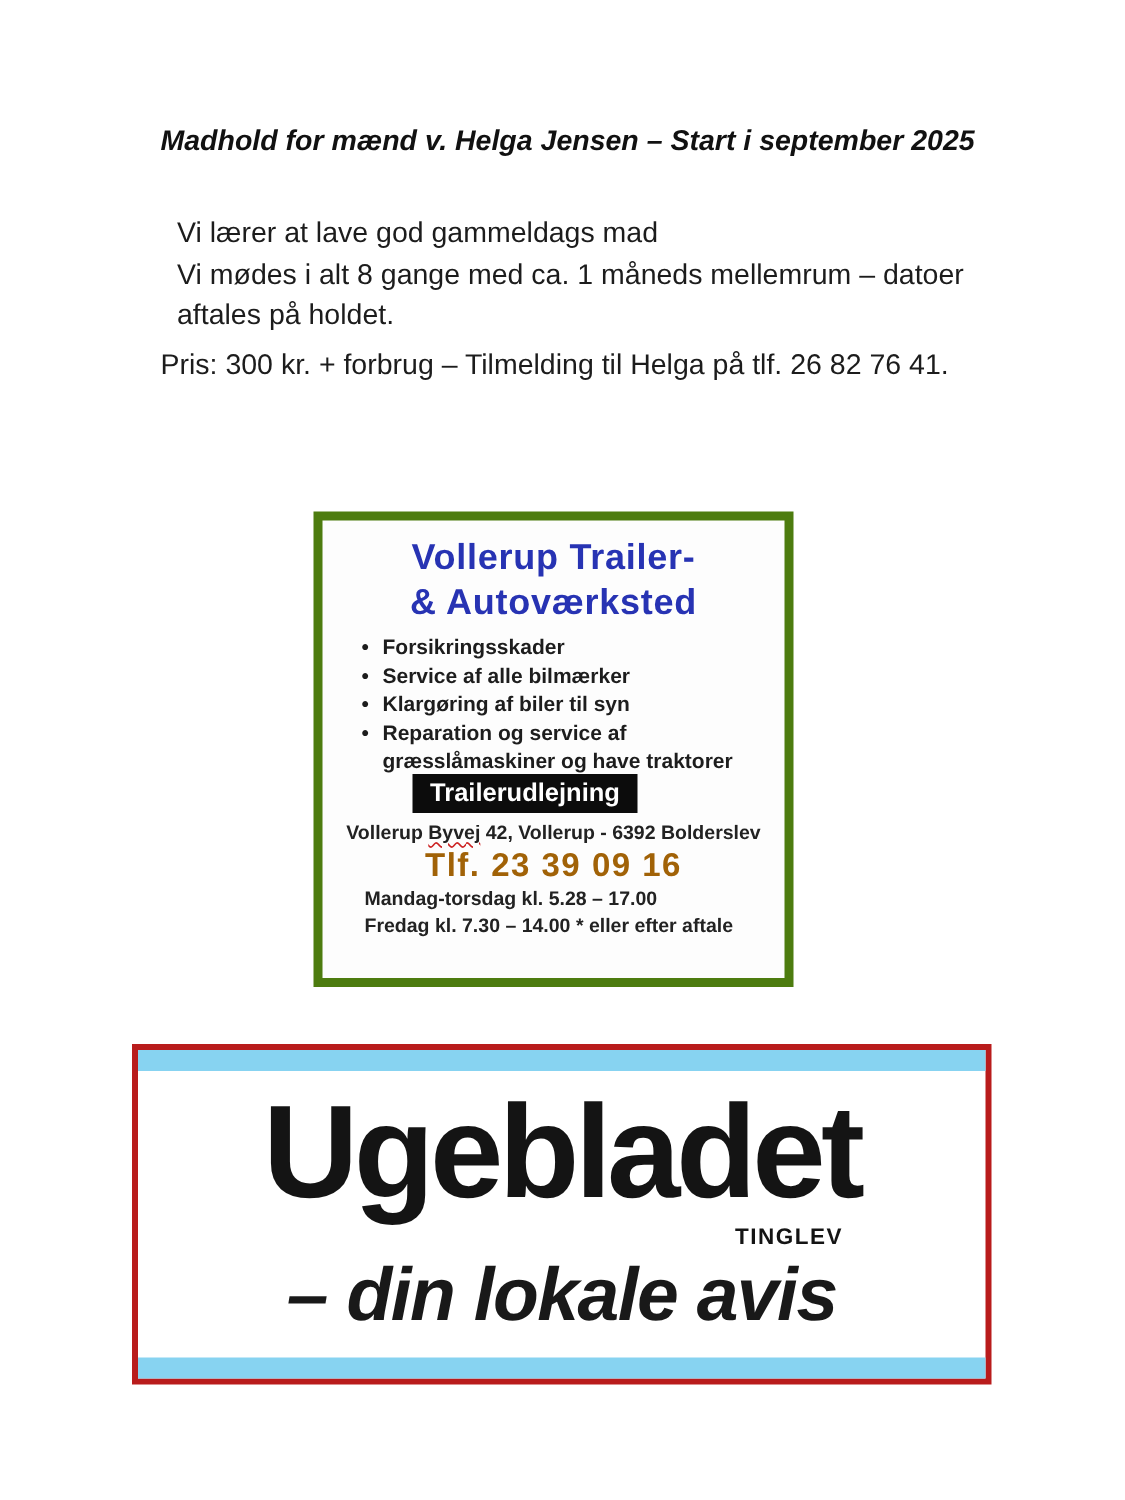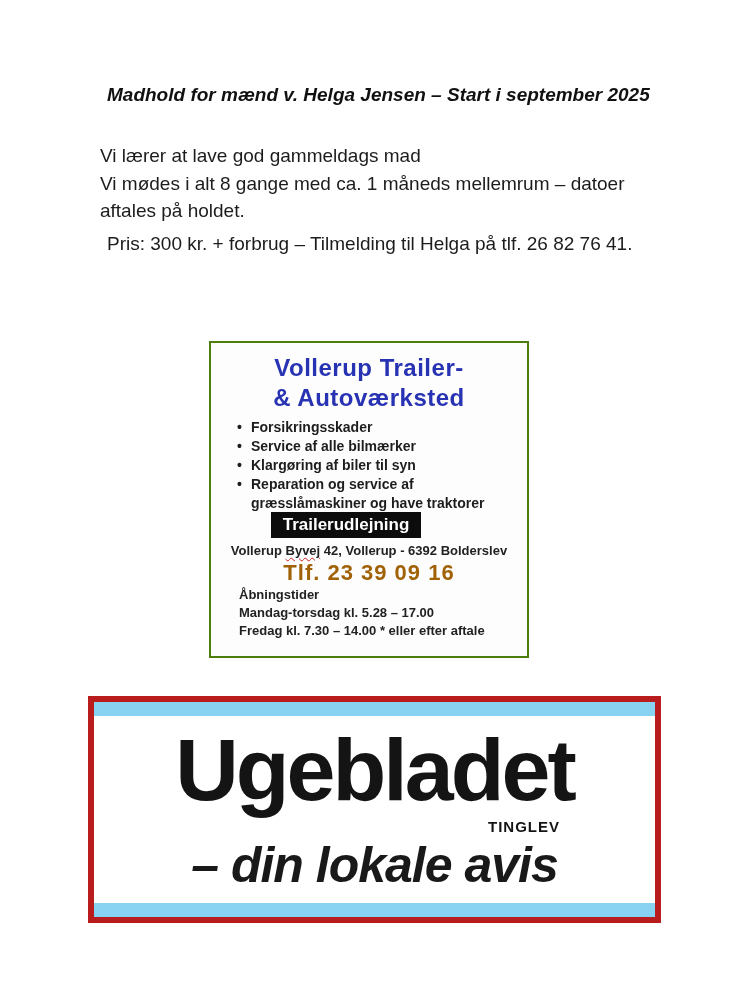--- a/index.html
+++ b/index.html
@@ -9,32 +9,32 @@
     position:relative; width:750px; height:1000px; background:#ffffff;
     overflow:hidden; color:#1a1a1a;
   }
 
   
   .doc-heading {
     position:absolute; left:107px; top:84px; white-space:nowrap;
     font-size:19px; font-weight:bold; font-style:italic; color:#111;
   }
   .doc-intro {
-    position:absolute; left:100px; top:142px; width:556px;
+    position:absolute; left:118px; top:142px; width:556px;
     font-size:19px; line-height:27.5px; color:#1c1c1c;
   }
   .doc-pricing {
     position:absolute; left:107px; top:233px; white-space:nowrap;
     font-size:19px; color:#1c1c1c;
   }
 
   
   .ad-box {
     position:absolute; left:209px; top:341px; width:320px; height:317px;
-    border:2px solid #4d7c0f; background:#fdfdfd;
+    border:6px solid #4d7c0f; background:#fdfdfd;
   }
   .ad-title {
     position:absolute; top:10px; left:0; width:100%; text-align:center;
     font-size:24px; line-height:30px; font-weight:bold; color:#2733b3;
     letter-spacing:0.5px;
   }
   .ad-services {
     position:absolute; left:24px; top:75px; width:272px; list-style:none;
   }
   .ad-services li {
@@ -62,21 +62,21 @@
     font-size:22px; font-weight:bold; color:#a16207; letter-spacing:1px;
   }
   .ad-hours {
     position:absolute; left:28px; top:243px; width:280px;
     font-size:13px; font-weight:bold; line-height:18px; color:#222;
   }
 
   
   .banner {
     position:absolute; left:88px; top:696px; width:573px; height:227px;
-    border:6px solid #b91c1c; background:#ffffff;
+    border:4px solid #b91c1c; background:#ffffff;
   }
   .banner-stripe-top {
     position:absolute; top:0; left:0; width:100%; height:14px; background:#87d3f1;
   }
   .banner-stripe-bottom {
     position:absolute; bottom:0; left:0; width:100%; height:14px; background:#87d3f1;
   }
   .banner-logo {
     position:absolute; top:22px; left:0; width:100%; text-align:center;
     font-size:88px; line-height:1.05; font-weight:bold; color:#141414;
@@ -118,21 +118,20 @@
       <li>Reparation og service af græsslåmaskiner og have traktorer</li>
     </ul>
 
     <div class="ad-badge">Trailerudlejning</div>
 
     <div class="ad-address"><span>Vollerup </span><span class="squiggle">Byvej</span><span> 42, Vollerup - 6392 Bolderslev</span></div>
 
     <div class="ad-phone">Tlf. 23 39 09 16</div>
 
     <div class="ad-hours">
-      <div>Åbningstider</div>
       <div>Mandag-torsdag kl. 5.28 – 17.00</div>
       <div>Fredag kl. 7.30 – 14.00 * eller efter aftale</div>
     </div>
   </div>
 
   <div class="banner">
     <div class="banner-stripe-top"></div>
     <div class="banner-logo">Ugebladet</div>
     <div class="banner-city">TINGLEV</div>
     <div class="banner-tagline">– din lokale avis</div>

